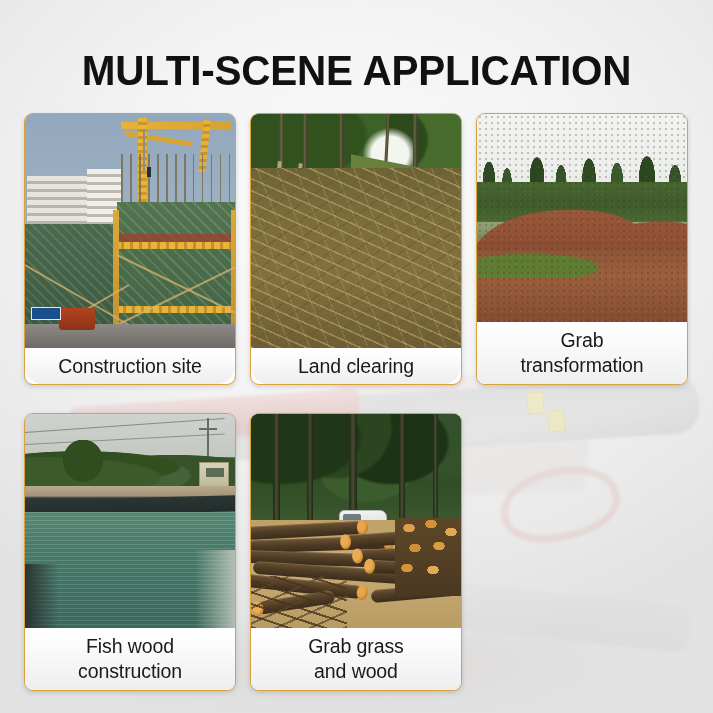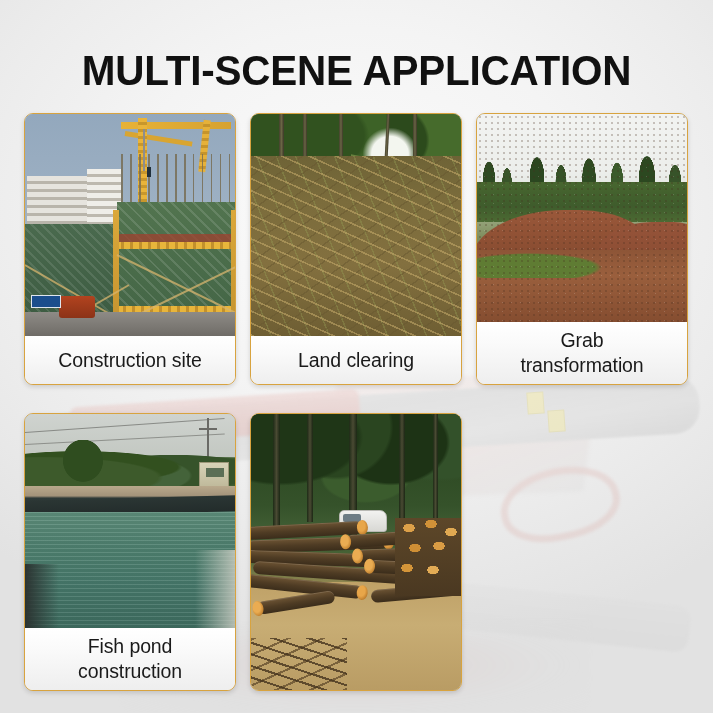--- a/index.html
+++ b/index.html
@@ -163,21 +163,21 @@
     text-align: center;
     font-size: 19.5px;
     line-height: 25px;
     font-family: "Liberation Sans", sans-serif;
     letter-spacing: -0.1px;
     display: flex;
     align-items: center;
     justify-content: center;
     white-space: pre-line;
   }
-  .label.one-line { height: 48px; }
+  .label.one-line { height: 36px; border-radius: 23px; }
   .label.two-line { height: 62px; }
 
   
 
   
   .sc-constr { position:absolute; inset:0; background: linear-gradient(180deg,#93a8bd 0%,#9db0c3 40%,#a8b8c7 100%); }
   .sc-constr .apt {
     position:absolute; left:2px; top:62px; width:86px; height:110px;
     background: repeating-linear-gradient(180deg,#e6e4de 0px,#e6e4de 5px,#b9b5ab 5px,#b9b5ab 8px);
     border-right:1px solid #a09c93;
@@ -678,21 +678,21 @@
         <div class="hut"></div>
         <div class="hut-win"></div>
         <div class="bank"></div>
         <div class="bank-dark"></div>
         <div class="water"></div>
         <div class="ripple"></div>
         <div class="liner-l"></div>
         <div class="liner-r"></div>
       </div>
     </div>
-    <div class="label two-line">Fish pond
+    <div class="label two-line">Fish wood
 construction</div>
   </div>
 
   <div class="card">
     <div class="photo">
       <div class="sc-wood">
         <div class="forest"></div>
         <div class="vtrunk vt1"></div>
         <div class="vtrunk vt2"></div>
         <div class="vtrunk vt3"></div>
@@ -710,15 +710,17 @@
           <div class="log endl" style="left:94px; top:10px; width:96px; transform:rotate(-4deg);"></div>
           <div class="log endl" style="left:106px;top:26px; width:92px; transform:rotate(-2deg);"></div>
           <div class="log endl" style="left:118px;top:40px; width:88px; transform:rotate(3deg);"></div>
           <div class="log end" style="left:120px;top:64px; width:96px; transform:rotate(-5deg);"></div>
           <div class="log endl" style="left:6px;  top:74px; width:78px; transform:rotate(-9deg);"></div>
         </div>
         <div class="stack-r"></div>
         <div class="brush"></div>
       </div>
     </div>
+    <div class="label two-line">Grab grass
+and wood</div>
   </div>
 
 </div>
 
 </body></html>

